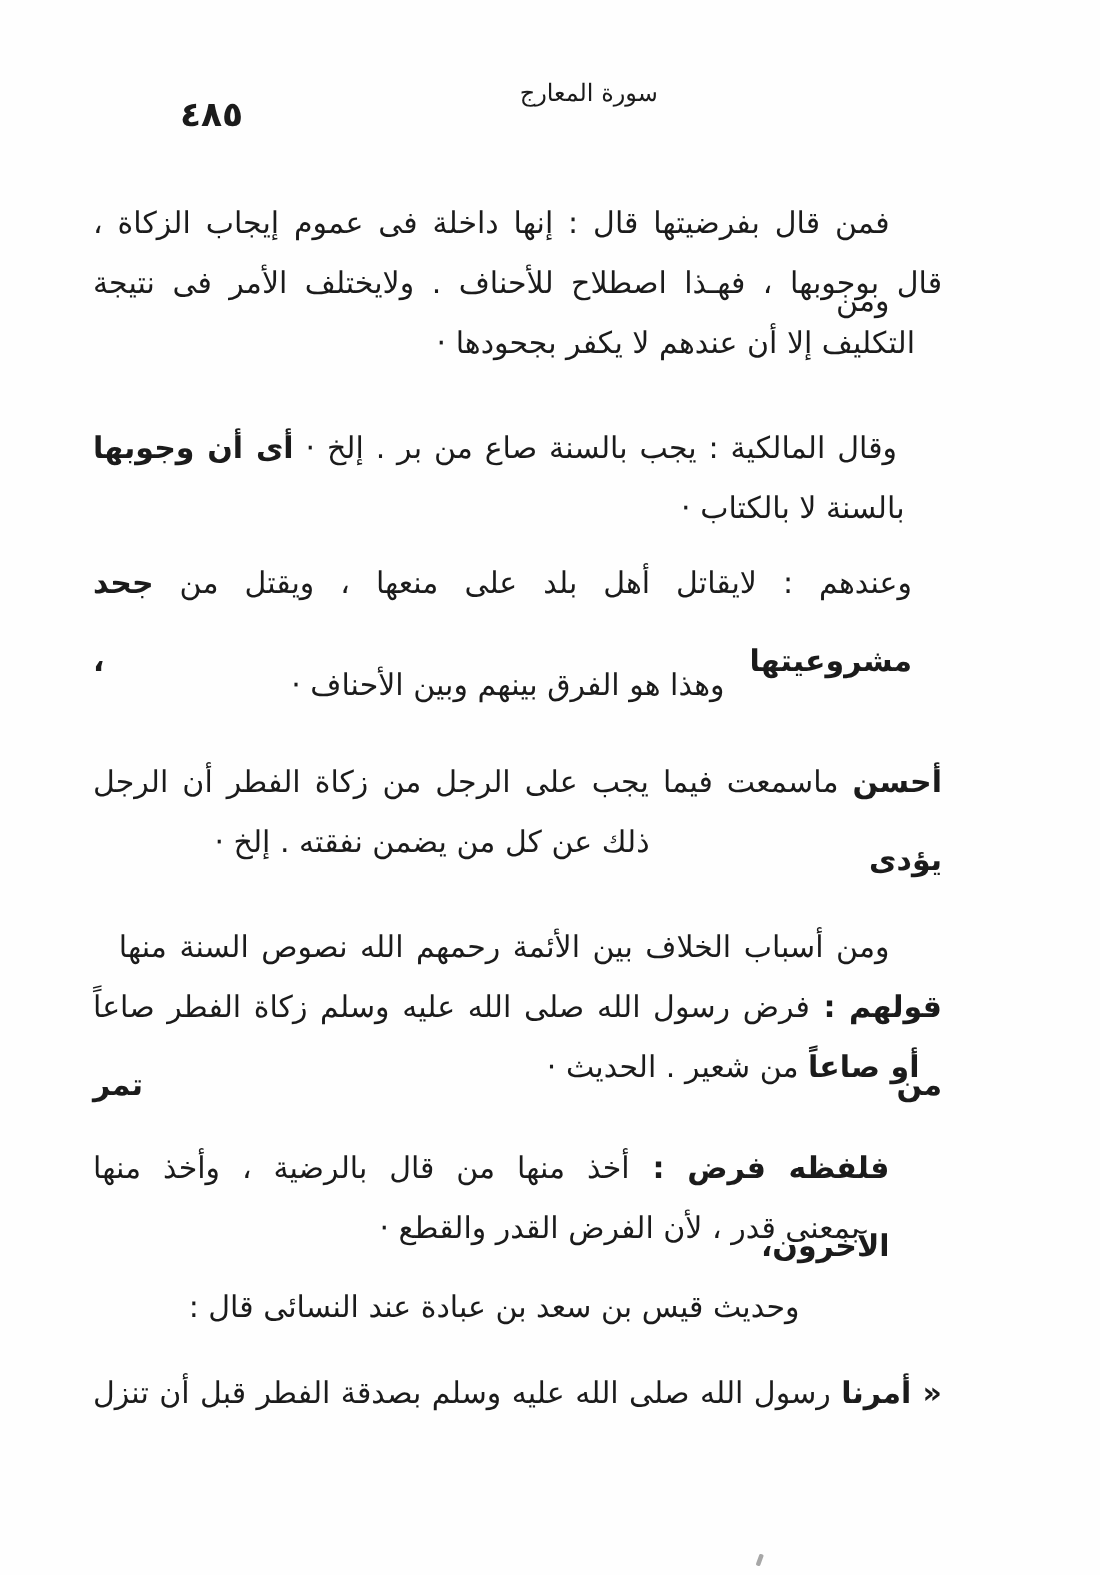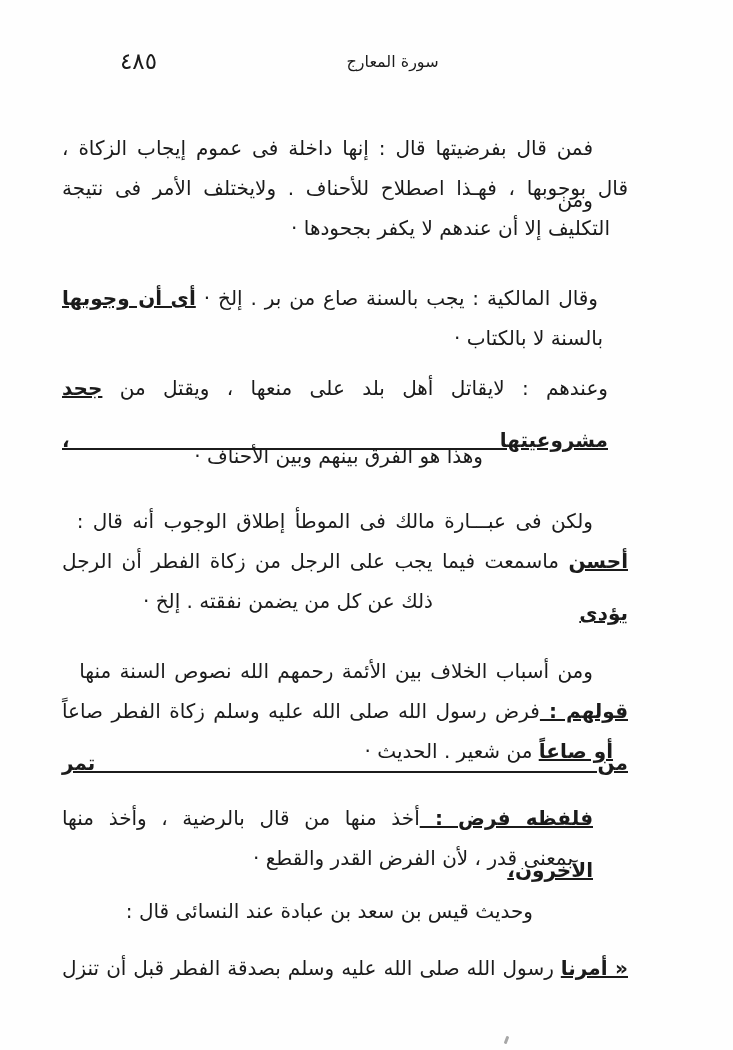--- a/index.html
+++ b/index.html
@@ -27,24 +27,24 @@
     position: absolute;
     top: 52px;
     left: calc(50% + 26px);
     transform: translateX(-50%);
     font-size: 16px;
     letter-spacing: 0.5px;
     white-space: nowrap;
   }
   .page-number {
     position: absolute;
-    top: 48px;
+    top: 64px;
     left: 120px;
     font-size: 23px;
-    font-weight: normal;
+    font-weight: bold;
     letter-spacing: 2px;
   }
   
   .page-body {
     position: relative;
     padding: 22px 105px 0 62px; 
     font-size: 20px;
   }
   .paragraph { margin: 0; }
   .text-line {
@@ -53,21 +53,21 @@
     overflow: visible;
   }
   .text-line.align-justify {
     text-align: justify;
     text-align-last: justify;
   }
   .text-line.align-right {
     text-align: right;
     white-space: nowrap;
   }
-  .seg-bold { font-weight: bold; text-decoration: underline; }
+  .seg-bold { font-weight: bold; }
   
   .scan-artifact {
     position: absolute;
     left: 505px;
     top: 1036px;
     width: 3px;
     height: 8px;
     background: #8a8a8a;
     transform: rotate(20deg);
     opacity: 0.75;
@@ -92,21 +92,20 @@
       </div>
       <div class="paragraph" style="margin-bottom: 10px;">
         <div class="text-line align-justify" style="padding-right: 30px;"><span class="seg-normal">وقال المالكية : يجب بالسنة صاع من بر . إلخ · </span><span class="seg-bold">أى أن وجوبها</span></div>
         <div class="text-line align-right" style="padding-right: 25px;"><span class="seg-normal">بالسنة لا بالكتاب ·</span></div>
       </div>
       <div class="paragraph" style="margin-bottom: 25px;">
         <div class="text-line align-justify" style="padding-right: 20px;"><span class="seg-normal">وعندهم : لايقاتل أهل بلد على منعها ، ويقتل من </span><span class="seg-bold">جحد مشروعيتها ،</span></div>
         <div class="text-line align-right" style="padding-right: 145px; margin-top: 28px;"><span class="seg-normal">وهذا هو الفرق بينهم وبين الأحناف ·</span></div>
       </div>
       <div class="paragraph" style="margin-bottom: 30px;">
-        <div class="text-line align-right" style="padding-right: 35px; word-spacing: 3px;"><span class="seg-normal">ولكن فى عبـــارة مالك فى الموطأ  إطلاق الوجوب أنه قال :</span></div>
         <div class="text-line align-justify"><span class="seg-bold">أحسن</span><span class="seg-normal"> ماسمعت فيما يجب على الرجل من زكاة الفطر أن الرجل </span><span class="seg-bold">يؤدى</span></div>
         <div class="text-line align-right" style="padding-right: 195px;"><span class="seg-normal">ذلك عن كل من يضمن نفقته . إلخ ·</span></div>
       </div>
       <div class="paragraph" style="margin-bottom: 27px;">
         <div class="text-line align-right" style="padding-right: 35px; word-spacing: 2px;"><span class="seg-normal">ومن أسباب الخلاف بين الأئمة رحمهم الله نصوص السنة منها</span></div>
         <div class="text-line align-justify"><span class="seg-bold">قولهم : </span><span class="seg-normal">فرض رسول الله صلى الله عليه وسلم زكاة الفطر صاعاً </span><span class="seg-bold">من تمر</span></div>
         <div class="text-line align-right" style="padding-right: 15px; text-align: right;"><span class="seg-bold">أو صاعاً</span><span class="seg-normal"> من شعير . الحديث ·</span></div>
       </div>
       <div class="paragraph" style="margin-bottom: 13px;">
         <div class="text-line align-justify" style="padding-right: 35px;"><span class="seg-bold">فلفظه فرض : </span><span class="seg-normal">أخذ منها من قال بالرضية ، وأخذ منها </span><span class="seg-bold">الآخرون،</span></div>

